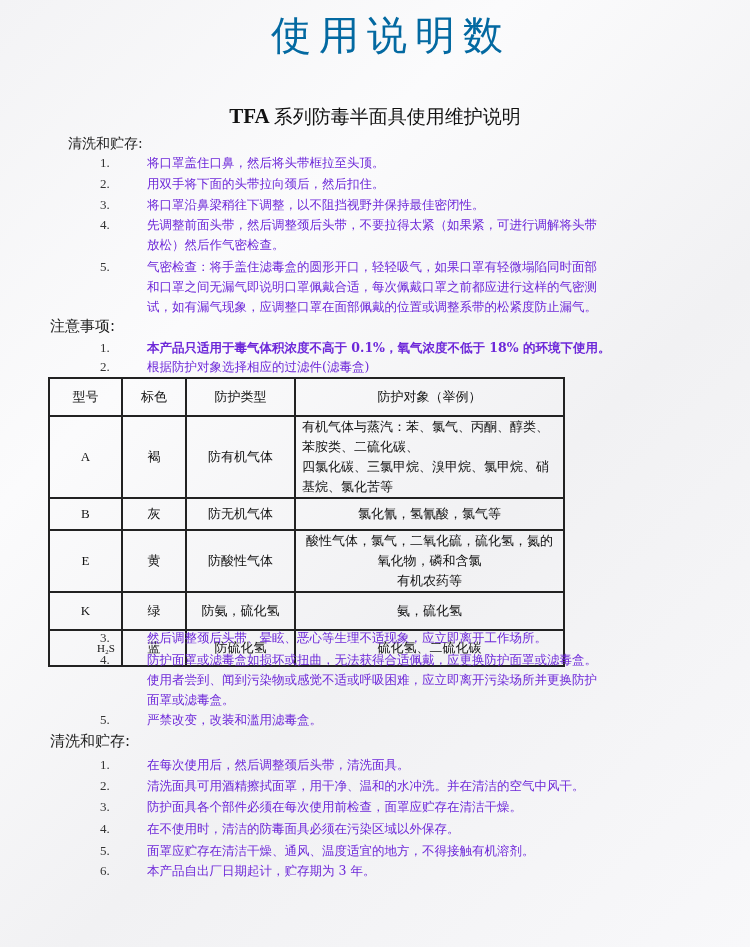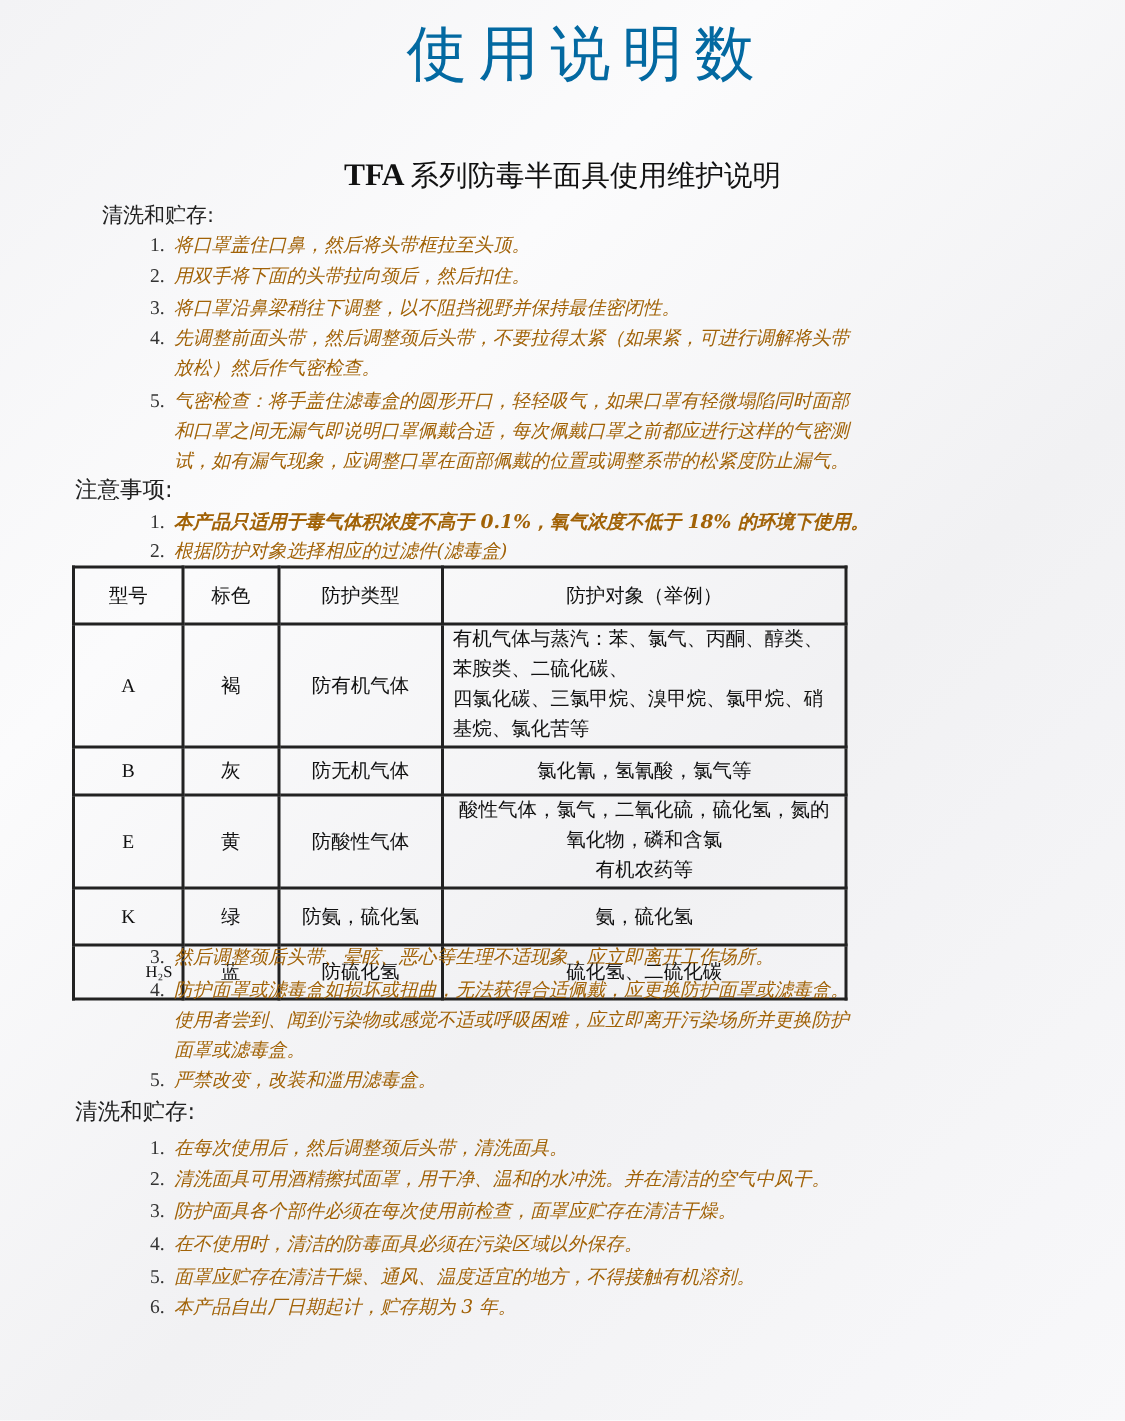--- a/index.html
+++ b/index.html
@@ -17,21 +17,21 @@
   .doc-title {
     position:absolute; left:0; width:750px; top:104px; text-align:center;
     font-size:19px; color:#111;
   }
   .doc-title .brand { font-family:"Liberation Serif",serif; font-weight:bold; font-size:21px; margin-right:4px;text-align:right; }
   .section-heading {
     position:absolute; font-family:"DejaVu Sans","Liberation Sans",sans-serif; color:#222;
   }
   .item { position:absolute; left:0; width:750px; font-size:12.5px; line-height:20px; }
   .num { position:absolute; left:100px; font-family:"Liberation Serif",serif; color:#333; font-size:13px; }
-  .txt { position:absolute; left:116px; width:570px; white-space:pre-line; color:#a16207;font-style:italic; }
+  .txt { position:absolute; left:147px; width:570px; white-space:pre-line; color:#6d28d9; }
   .bold .txt { font-weight:bold; }
   table.filters {
     position:absolute; left:48px; top:377px; width:517px;
     border-collapse:collapse; font-size:13px; color:#111;
   }
   table.filters td, table.filters th {
     border:2px solid #222; text-align:center; vertical-align:middle; padding:0 6px; font-weight:normal;
   }
   table.filters th { height:36px; }
   .c1 { width:44px; } .c2 { width:50px; } .c3 { width:95px; }

